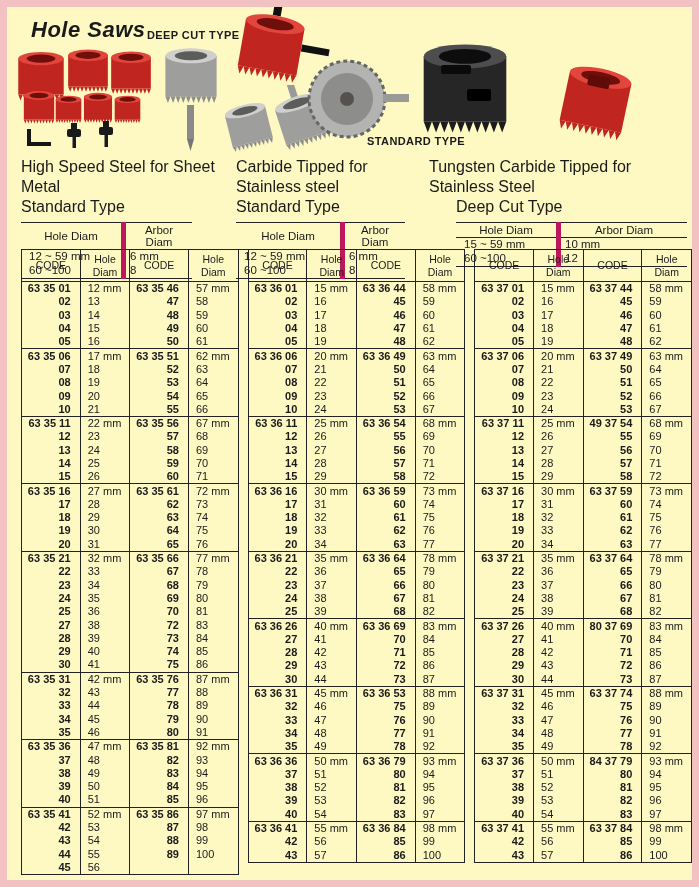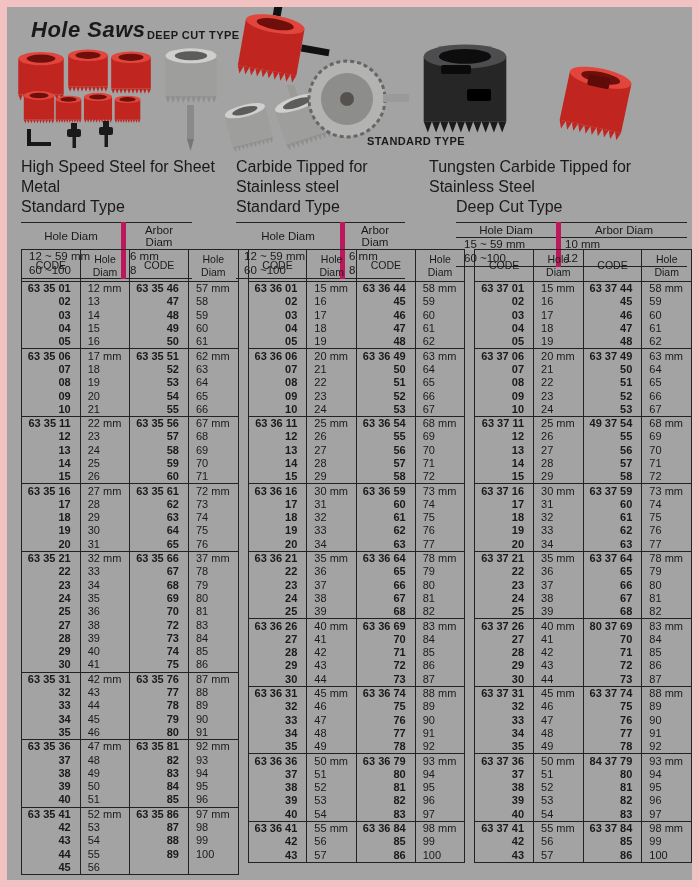--- a/index.html
+++ b/index.html
@@ -5,21 +5,21 @@
   html,body{margin:0;padding:0;}
   body{
     width:699px;height:887px;
     background:#f2c2c2;
     font-family:"Liberation Sans", sans-serif;
     color:#1a1a1a;
     -webkit-font-smoothing:antialiased;
   }
   .sheet{
     position:absolute;left:7px;top:7px;right:7px;bottom:7px;
-    background:#a3a3a3;
+    background:#fef9c3;
     overflow:hidden;
   }
   
   .hero{position:relative;height:146px;}
   .page-title{
     position:absolute;left:24px;top:10px;
     font-style:italic;font-weight:bold;font-size:22px;letter-spacing:.5px;
   }
   .type-label{position:absolute;font-weight:bold;font-size:11px;letter-spacing:.4px;}
   .lbl-deep{left:140px;top:22px;}
@@ -363,21 +363,21 @@
           <tr>
             <td class="code">20</td>
             <td class="diam">31</td>
             <td class="code">65</td>
             <td class="diam">76</td>
           </tr>
           <tr class="block-start">
             <td class="code">63 35 21</td>
             <td class="diam">32 mm</td>
             <td class="code">63 35 66</td>
-            <td class="diam">37 mm</td>
+            <td class="diam">77 mm</td>
           </tr>
           <tr>
             <td class="code">22</td>
             <td class="diam">33</td>
             <td class="code">67</td>
             <td class="diam">78</td>
           </tr>
           <tr>
             <td class="code">23</td>
             <td class="diam">34</td>
@@ -700,21 +700,21 @@
           </tr>
           <tr>
             <td class="code">30</td>
             <td class="diam">44</td>
             <td class="code">73</td>
             <td class="diam">87</td>
           </tr>
           <tr class="block-start">
             <td class="code">63 36 31</td>
             <td class="diam">45 mm</td>
-            <td class="code">63 36 74</td>
+            <td class="code">63 36 53</td>
             <td class="diam">88 mm</td>
           </tr>
           <tr>
             <td class="code">32</td>
             <td class="diam">46</td>
             <td class="code">75</td>
             <td class="diam">89</td>
           </tr>
           <tr>
             <td class="code">33</td>

